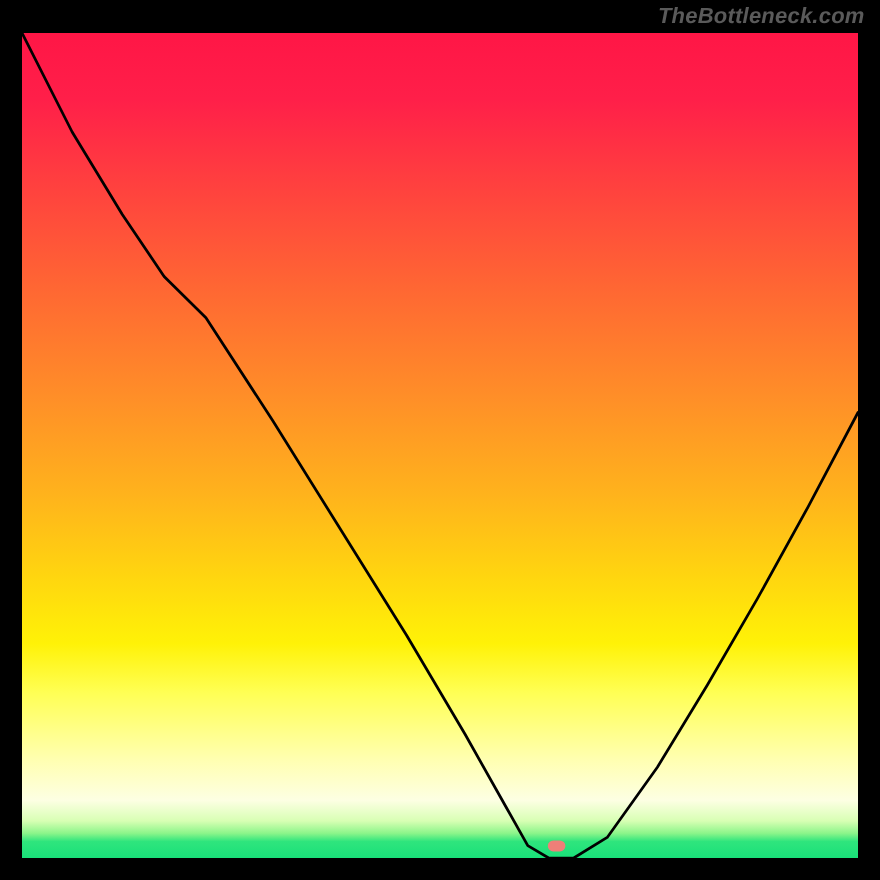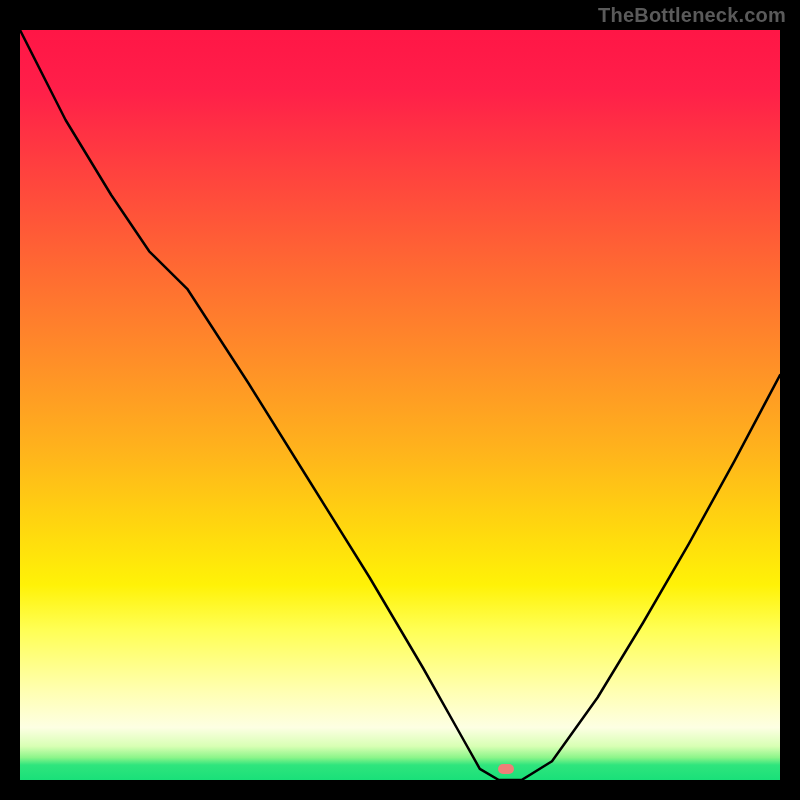--- a/index.html
+++ b/index.html
@@ -9,20 +9,21 @@
     height: 800px;
     background: #000;
     overflow: hidden;
     font-family: Arial, Helvetica, sans-serif;
   }
   .frame {
     position: relative;
     width: 800px;
     height: 800px;
     background: #000;
+    font-style: italic;
   }
   .watermark {
     position: absolute;
     top: 4px;
     right: 14px;
     color: #5a5a5a;
     font-size: 20px;
     font-weight: 600;
     letter-spacing: 0.2px;
     z-index: 10;

